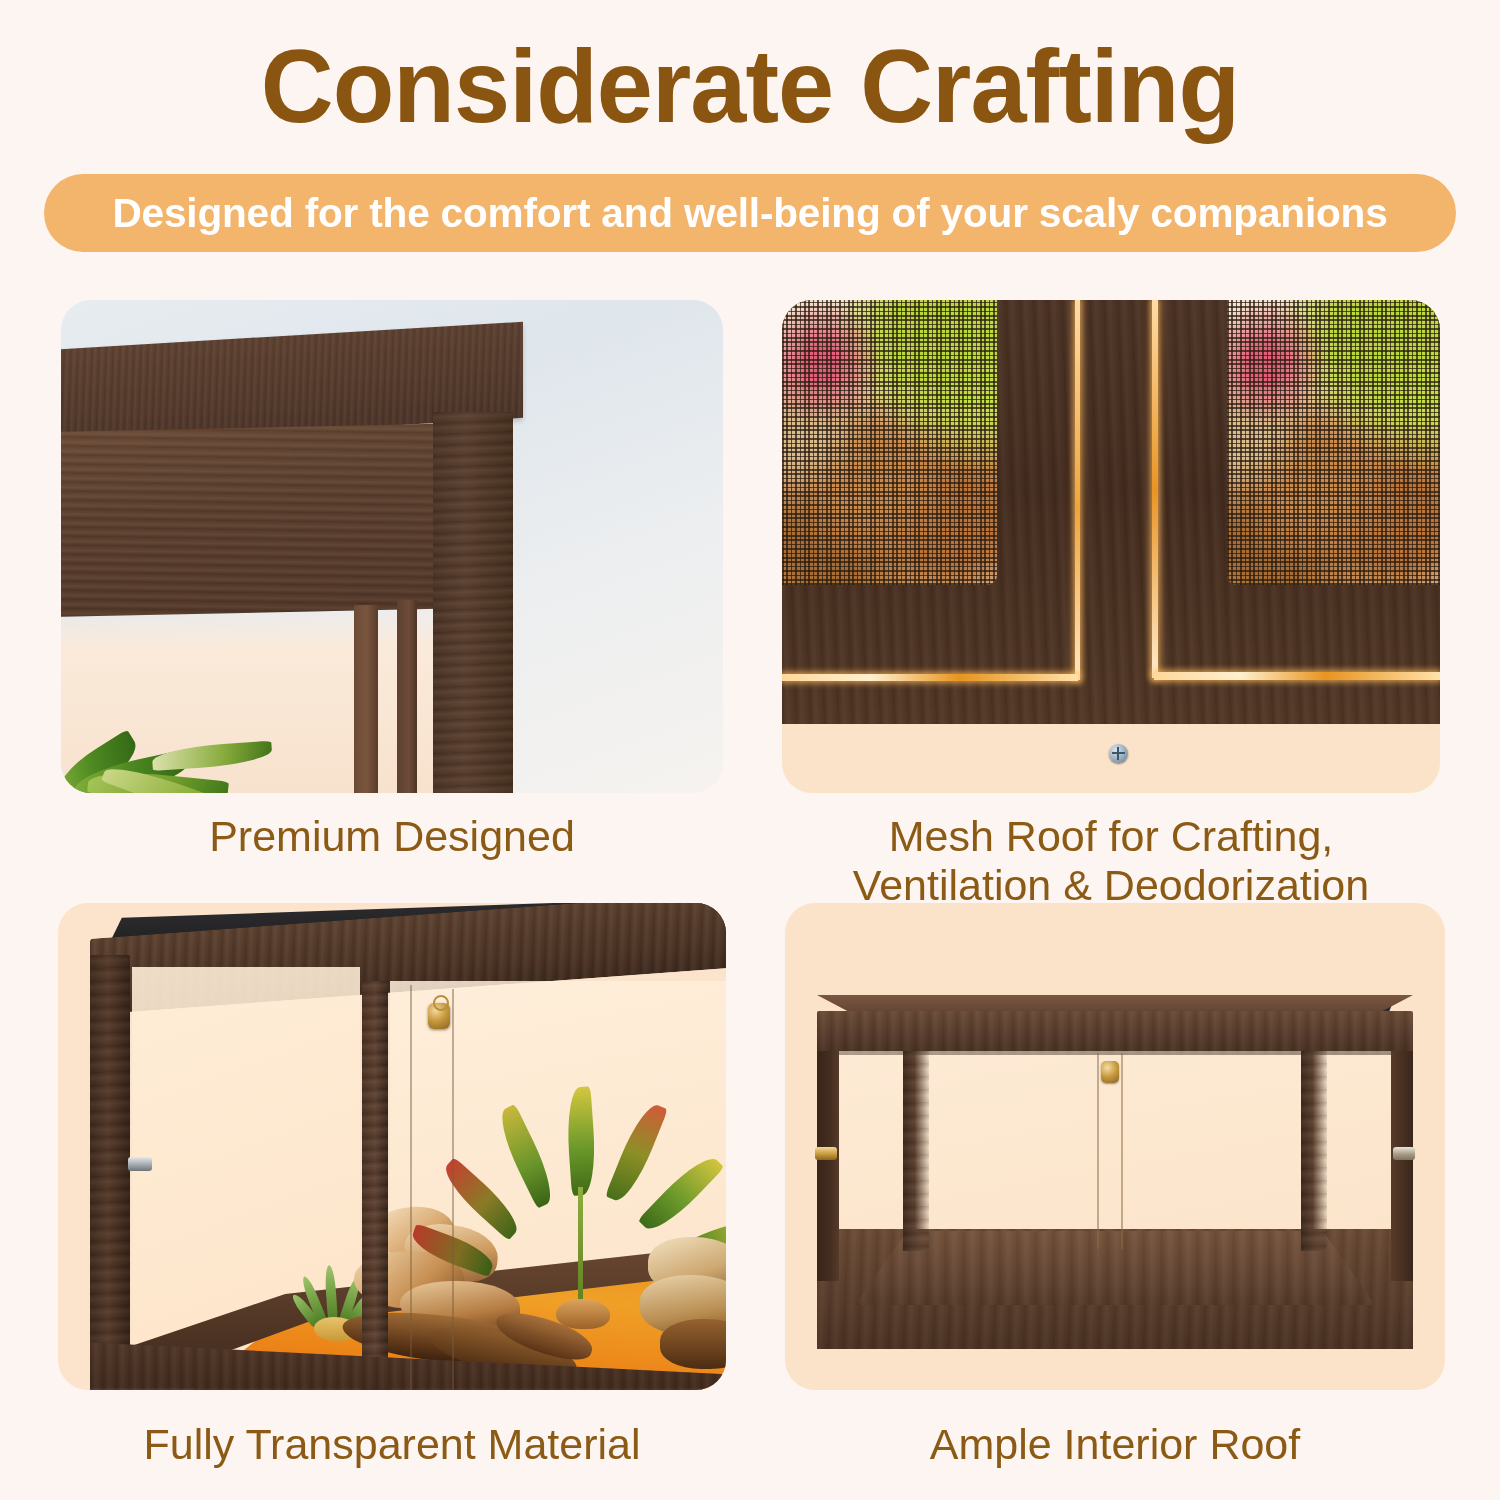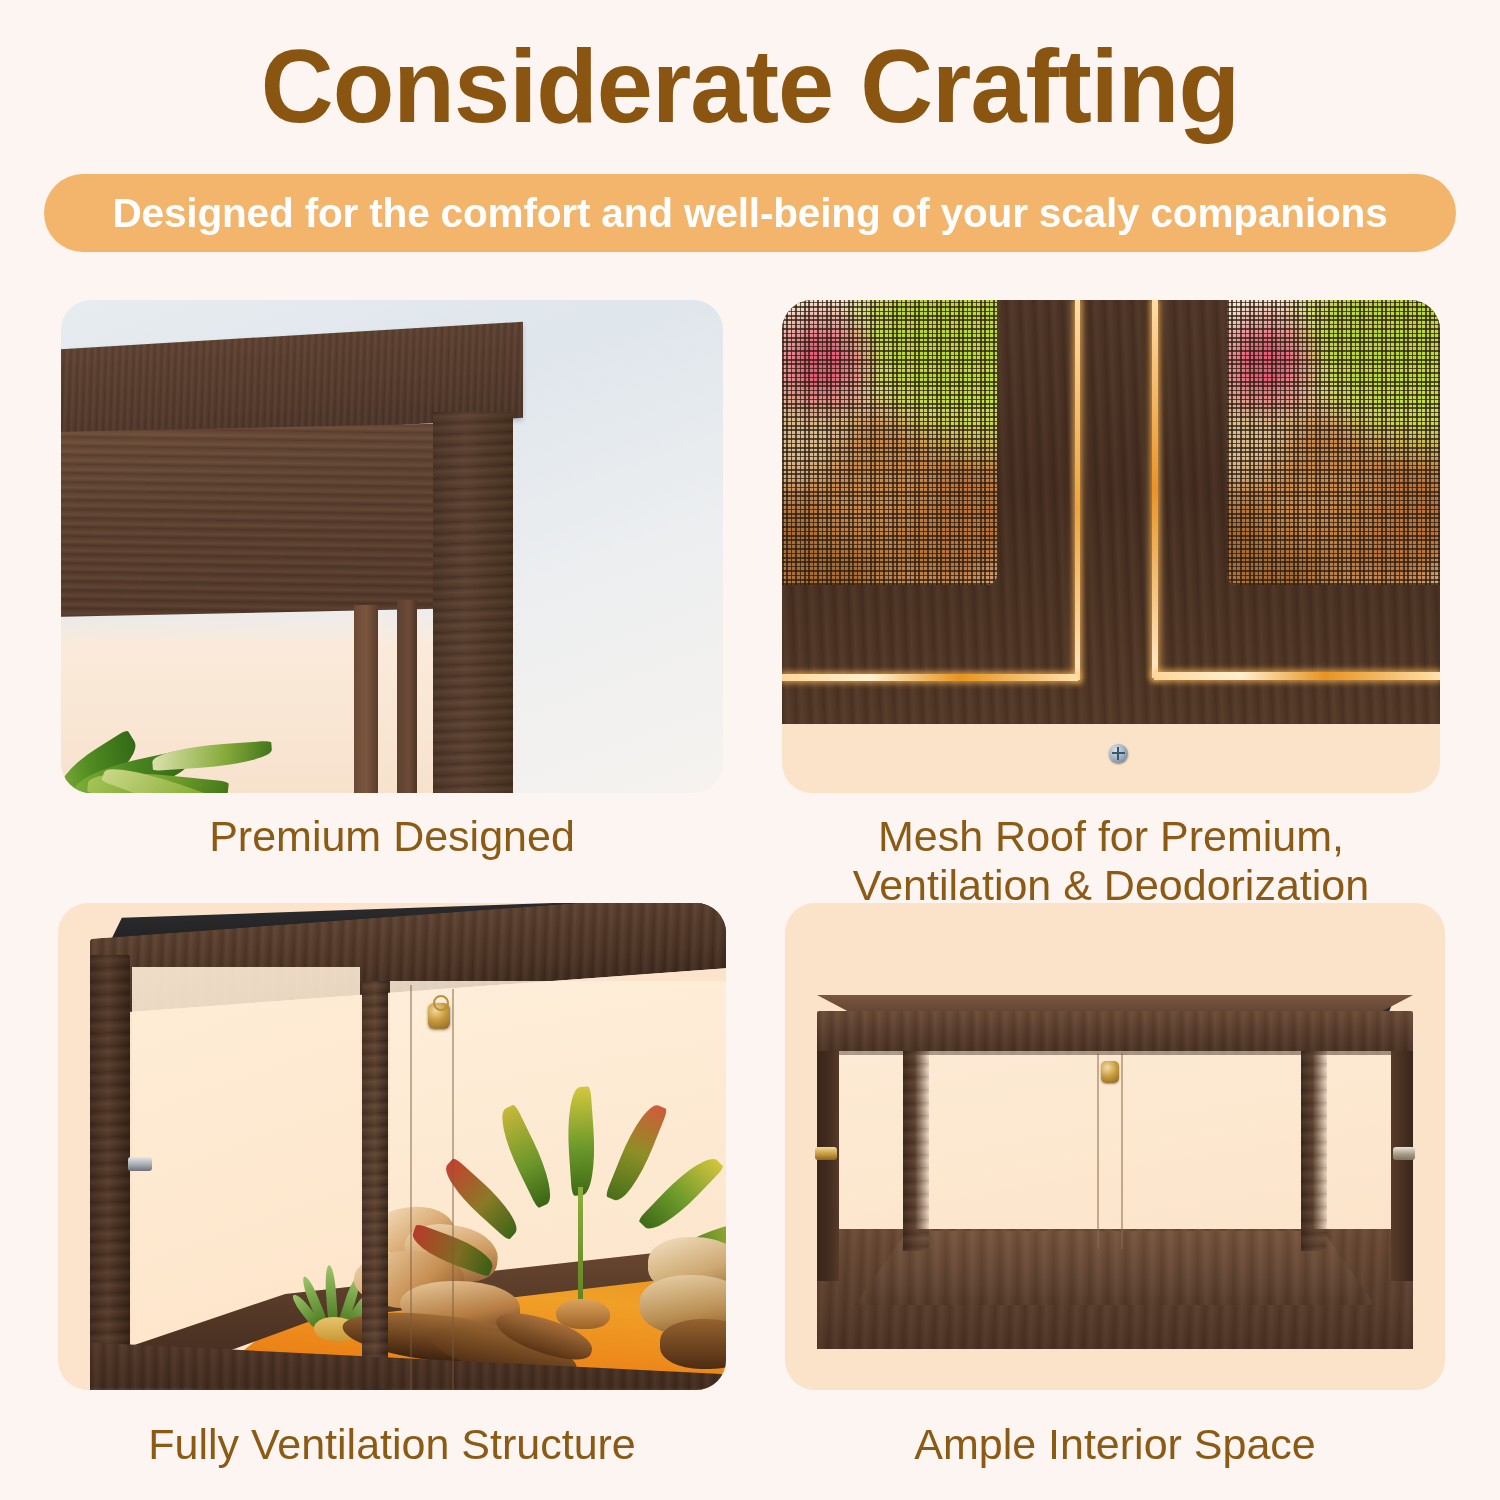--- a/index.html
+++ b/index.html
@@ -384,21 +384,21 @@
   <div class="mesh-wood"></div>
   <div class="mesh-window" id="mesh-win-left"></div>
   <div class="mesh-window" id="mesh-win-right"></div>
   <div class="mesh-glow" id="glow-center-a"></div>
   <div class="mesh-glow" id="glow-center-b"></div>
   <div class="mesh-glow" id="glow-bar-left"></div>
   <div class="mesh-glow" id="glow-bar-right"></div>
   <div class="mesh-screw"></div>
 </div>
 <div class="caption" id="caption-mesh">
-  <div>Mesh Roof for Premium,</div>
+  <div>Mesh Roof for Crafting,</div>
   <div>Ventilation &amp; Deodorization</div>
 </div>
 
 <div class="panel" id="panel-transparent">
   <div class="tp-bg"></div>
   <div class="tp-tank">
     <div class="tp-toplid"></div>
     <div class="tp-top-rail"></div>
     <div class="tp-glass-left"></div>
     <div class="tp-glass-right"></div>
@@ -445,21 +445,21 @@
 
     <div class="tp-left-post"></div>
     <div class="tp-mid-post"></div>
     <div class="tp-bottom-rail"></div>
     <div class="tp-seam" id="tp-seam-a"></div>
     <div class="tp-seam" id="tp-seam-b"></div>
     <div class="tp-knob"></div>
     <div class="tp-side-knob"></div>
   </div>
 </div>
-<div class="caption" id="caption-transparent">Fully Ventilation Structure</div>
+<div class="caption" id="caption-transparent">Fully Transparent Material</div>
 
 <div class="panel" id="panel-interior">
   <div class="ai-bg"></div>
   <div class="ai-tank">
     <div class="ai-lid"></div>
     <div class="ai-hinge" style="left:118px;"></div>
     <div class="ai-hinge" style="left:268px;"></div>
     <div class="ai-hinge" style="left:336px;"></div>
     <div class="ai-hinge" style="left:470px;"></div>
     <div class="ai-topedge"></div>
@@ -471,13 +471,13 @@
     <div class="ai-post" id="ai-post-l-in"></div>
     <div class="ai-post" id="ai-post-r-in"></div>
     <div class="ai-post" id="ai-post-r-out"></div>
     <div class="ai-doorseam" id="ai-doorseam-a"></div>
     <div class="ai-doorseam" id="ai-doorseam-b"></div>
     <div class="ai-knob"></div>
     <div class="ai-sideknob" id="ai-sideknob-l"></div>
     <div class="ai-sideknob" id="ai-sideknob-r"></div>
   </div>
 </div>
-<div class="caption" id="caption-interior">Ample Interior Space</div>
+<div class="caption" id="caption-interior">Ample Interior Roof</div>
 
 </body></html>

